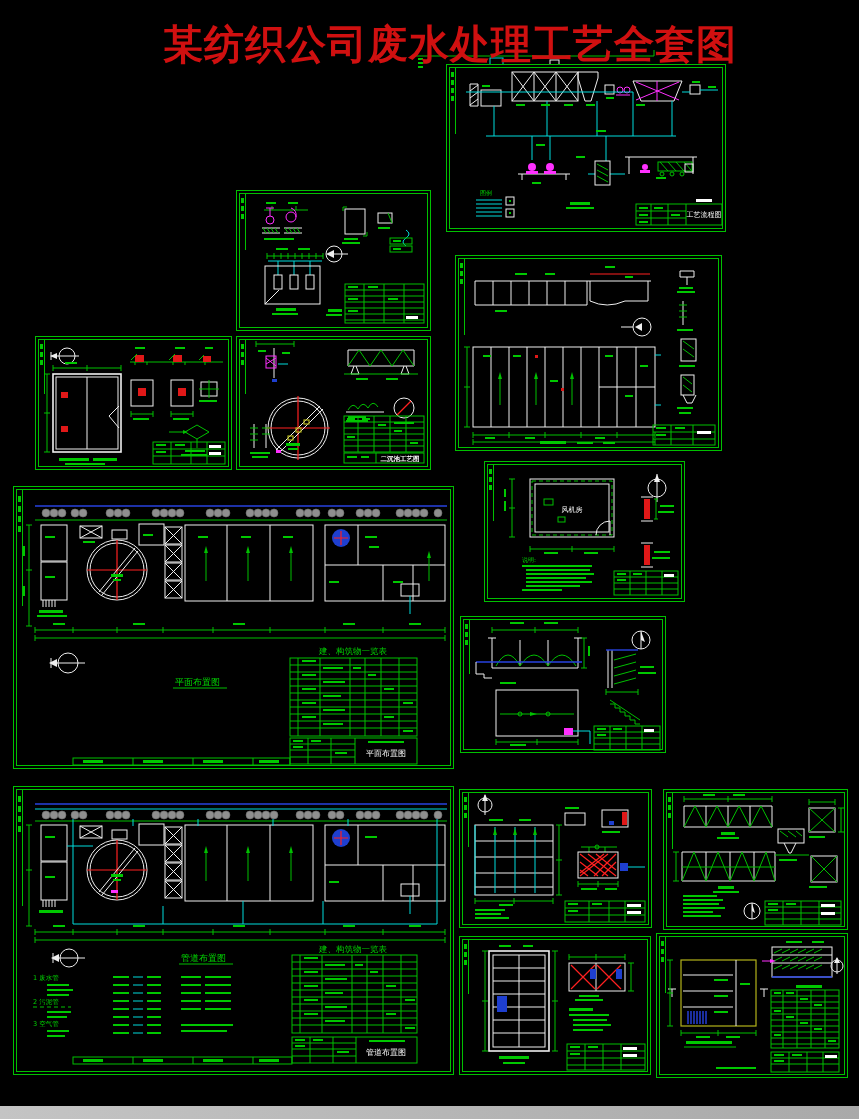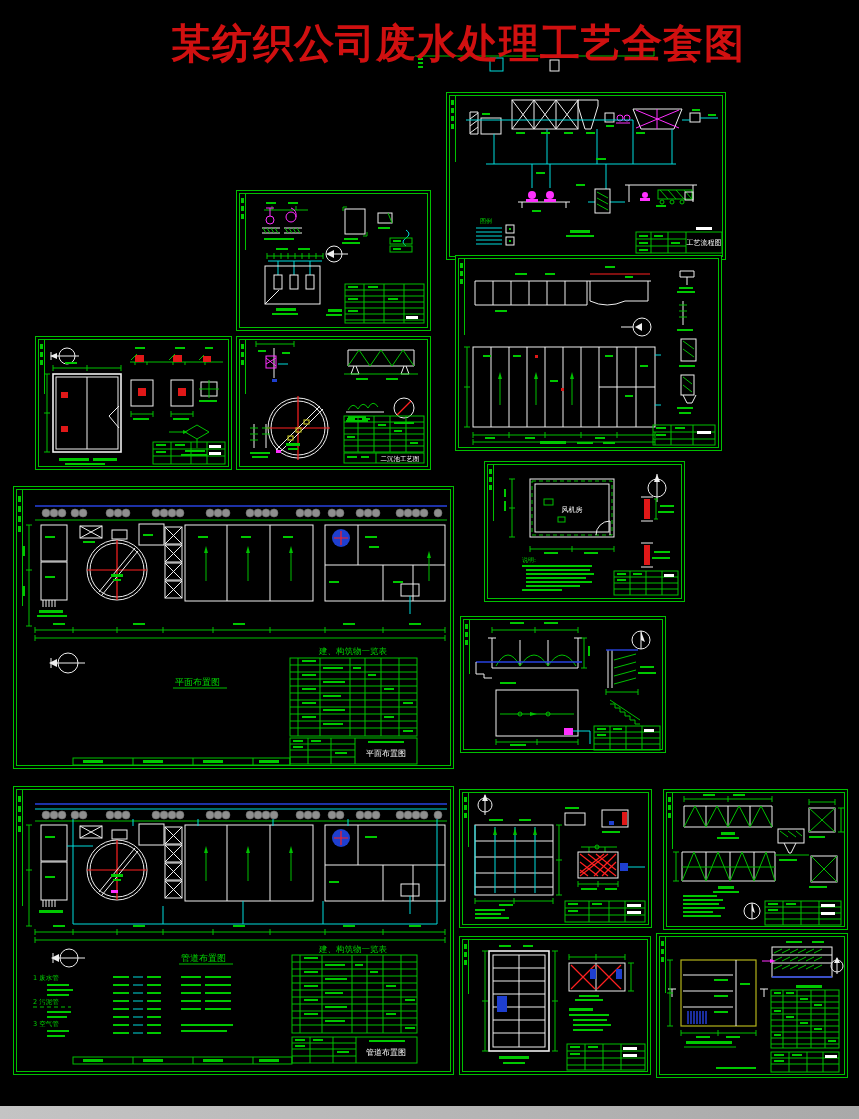--- a/index.html
+++ b/index.html
@@ -1,20 +1,20 @@
 <!DOCTYPE html>
 <html><head>
 <meta charset="utf-8">
 <style>
   html,body{margin:0;padding:0;background:#000;}
   #canvas{position:relative;width:859px;height:1119px;background:#000;overflow:hidden;
           font-family:"DejaVu Sans",sans-serif;}
   .main-title{position:absolute;left:163px;top:22px;width:560px;
-    font-family:Liberation Serif, serif;font-weight:bold;font-size:40px;line-height:44px;
-    color:#d01010;letter-spacing:1px;white-space:nowrap;z-index:5;margin-left:8px;}
+    font-family:Liberation Sans, sans-serif;font-weight:bold;font-size:40px;line-height:44px;
+    color:#d01010;letter-spacing:1px;white-space:nowrap;z-index:5;}
   .panel{position:absolute;background:#000;z-index:2;}
   .panel svg{display:block;}
   .decor{position:absolute;z-index:1;}
   .edge-strip{position:absolute;left:0;top:1106px;width:859px;height:13px;
     background:linear-gradient(90deg,#c4c4c4,#a9a9a9);z-index:0;}
   
   .w{stroke:#efefef;fill:none;stroke-width:1;}
   .w2{stroke:#efefef;fill:none;stroke-width:1.6;}
   .wf{fill:#efefef;}
   .g{stroke:#00c000;fill:none;stroke-width:1;}
@@ -42,21 +42,21 @@
     <path class="g" d="M5,8 H244 M244,8 V2"></path>
     <rect class="t" x="8" y="10" width="5" height="2"></rect>
       <rect class="t" x="8" y="14" width="5" height="2"></rect>
     <rect class="t" x="8" y="18" width="5" height="2"></rect>
     <rect class="c" x="80" y="10" width="13" height="13" fill="none"></rect>
     <rect class="w" x="140" y="12" width="9" height="11" fill="none"></rect>
   </svg>
 
   <div class="main-title">某纺织公司废水处理工艺全套图</div>
 
-  <div class="panel" style="left:446px;top:92px;">
+  <div class="panel" style="left:446px;top:64px;">
   <svg width="280" height="168" viewBox="0 0 280 168">
     <rect class="g" x="0.5" y="0.5" width="279" height="167"></rect>
     <rect class="g" x="3.5" y="3.5" width="273" height="161"></rect>
     <path class="g" d="M9.5,3.5 V70"></path>
     <rect class="t" x="5" y="8" width="3" height="5"></rect>
         <rect class="t" x="5" y="16" width="3" height="5"></rect>
     <rect class="t" x="5" y="24" width="3" height="5"></rect>
         <rect class="t" x="5" y="32" width="3" height="5"></rect>
     <g>
       <path class="w" d="M24,20 h8 v22 h-8 z M24,27 l8,-6 M24,34 l8,-6 M24,41 l8,-6"></path>
@@ -336,21 +336,21 @@
       <path class="g" d="M118,113 h72 M118,120 h72 M136,106 v22 M156,106 v22 M172,106 v22"></path>
       <rect class="t" x="121" y="108" width="10" height="2"></rect>
           <rect class="t" x="140" y="108" width="10" height="2"></rect>
       <rect class="t" x="121" y="115" width="10" height="2"></rect>
           <rect class="td" x="174" y="109" width="12" height="3"></rect>
           <rect class="td" x="174" y="116" width="12" height="3"></rect>
     </g>
   </svg>
   </div>
 
-  <div class="panel" style="left:236px;top:336px;">
+  <div class="panel" style="left:236px;top:336px;font-weight:bold;">
   <svg width="195" height="134" viewBox="0 0 195 134">
     <rect class="g" x="0.5" y="0.5" width="194" height="133"></rect>
     <rect class="g" x="3.5" y="3.5" width="188" height="127"></rect>
     <path class="g" d="M9.5,3.5 V58"></path>
     <rect class="t" x="5" y="8" width="3" height="5"></rect>
         <rect class="t" x="5" y="16" width="3" height="5"></rect>
         <rect class="t" x="5" y="24" width="3" height="5"></rect>
     <g>
       <path class="w" d="M38,12 V42"></path>
           <rect class="m" x="30" y="20" width="10" height="12"></rect>

